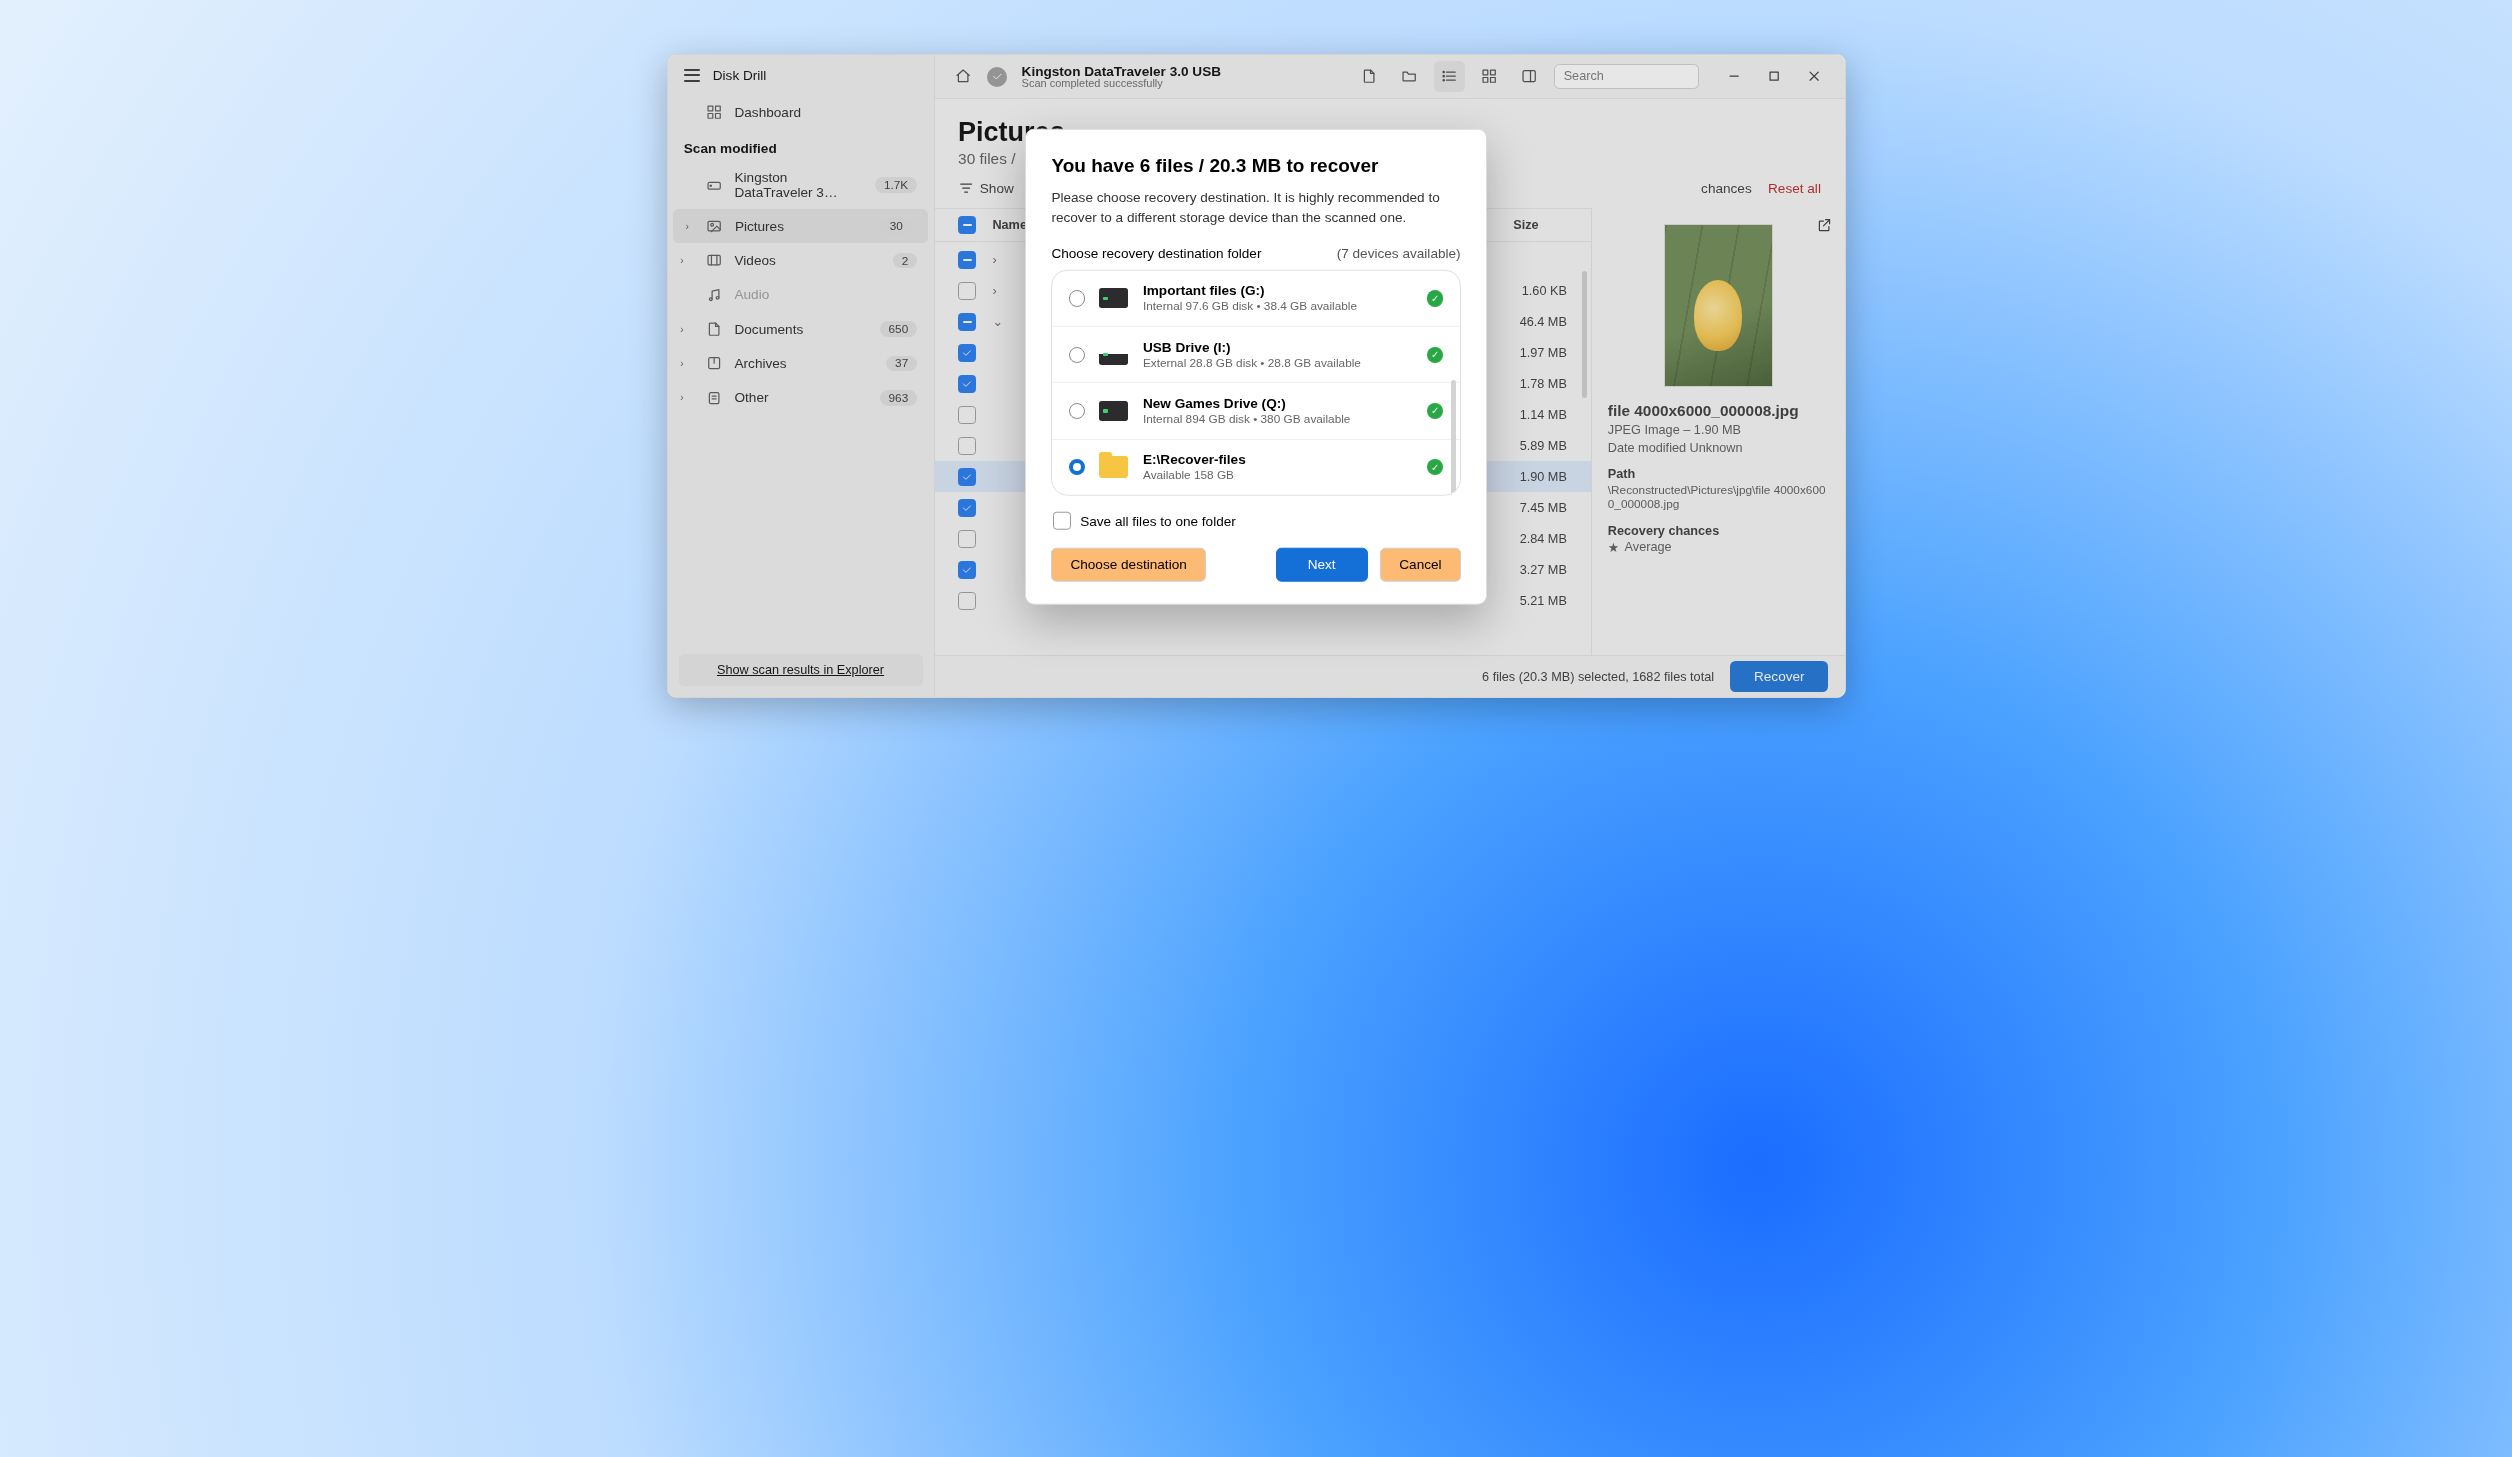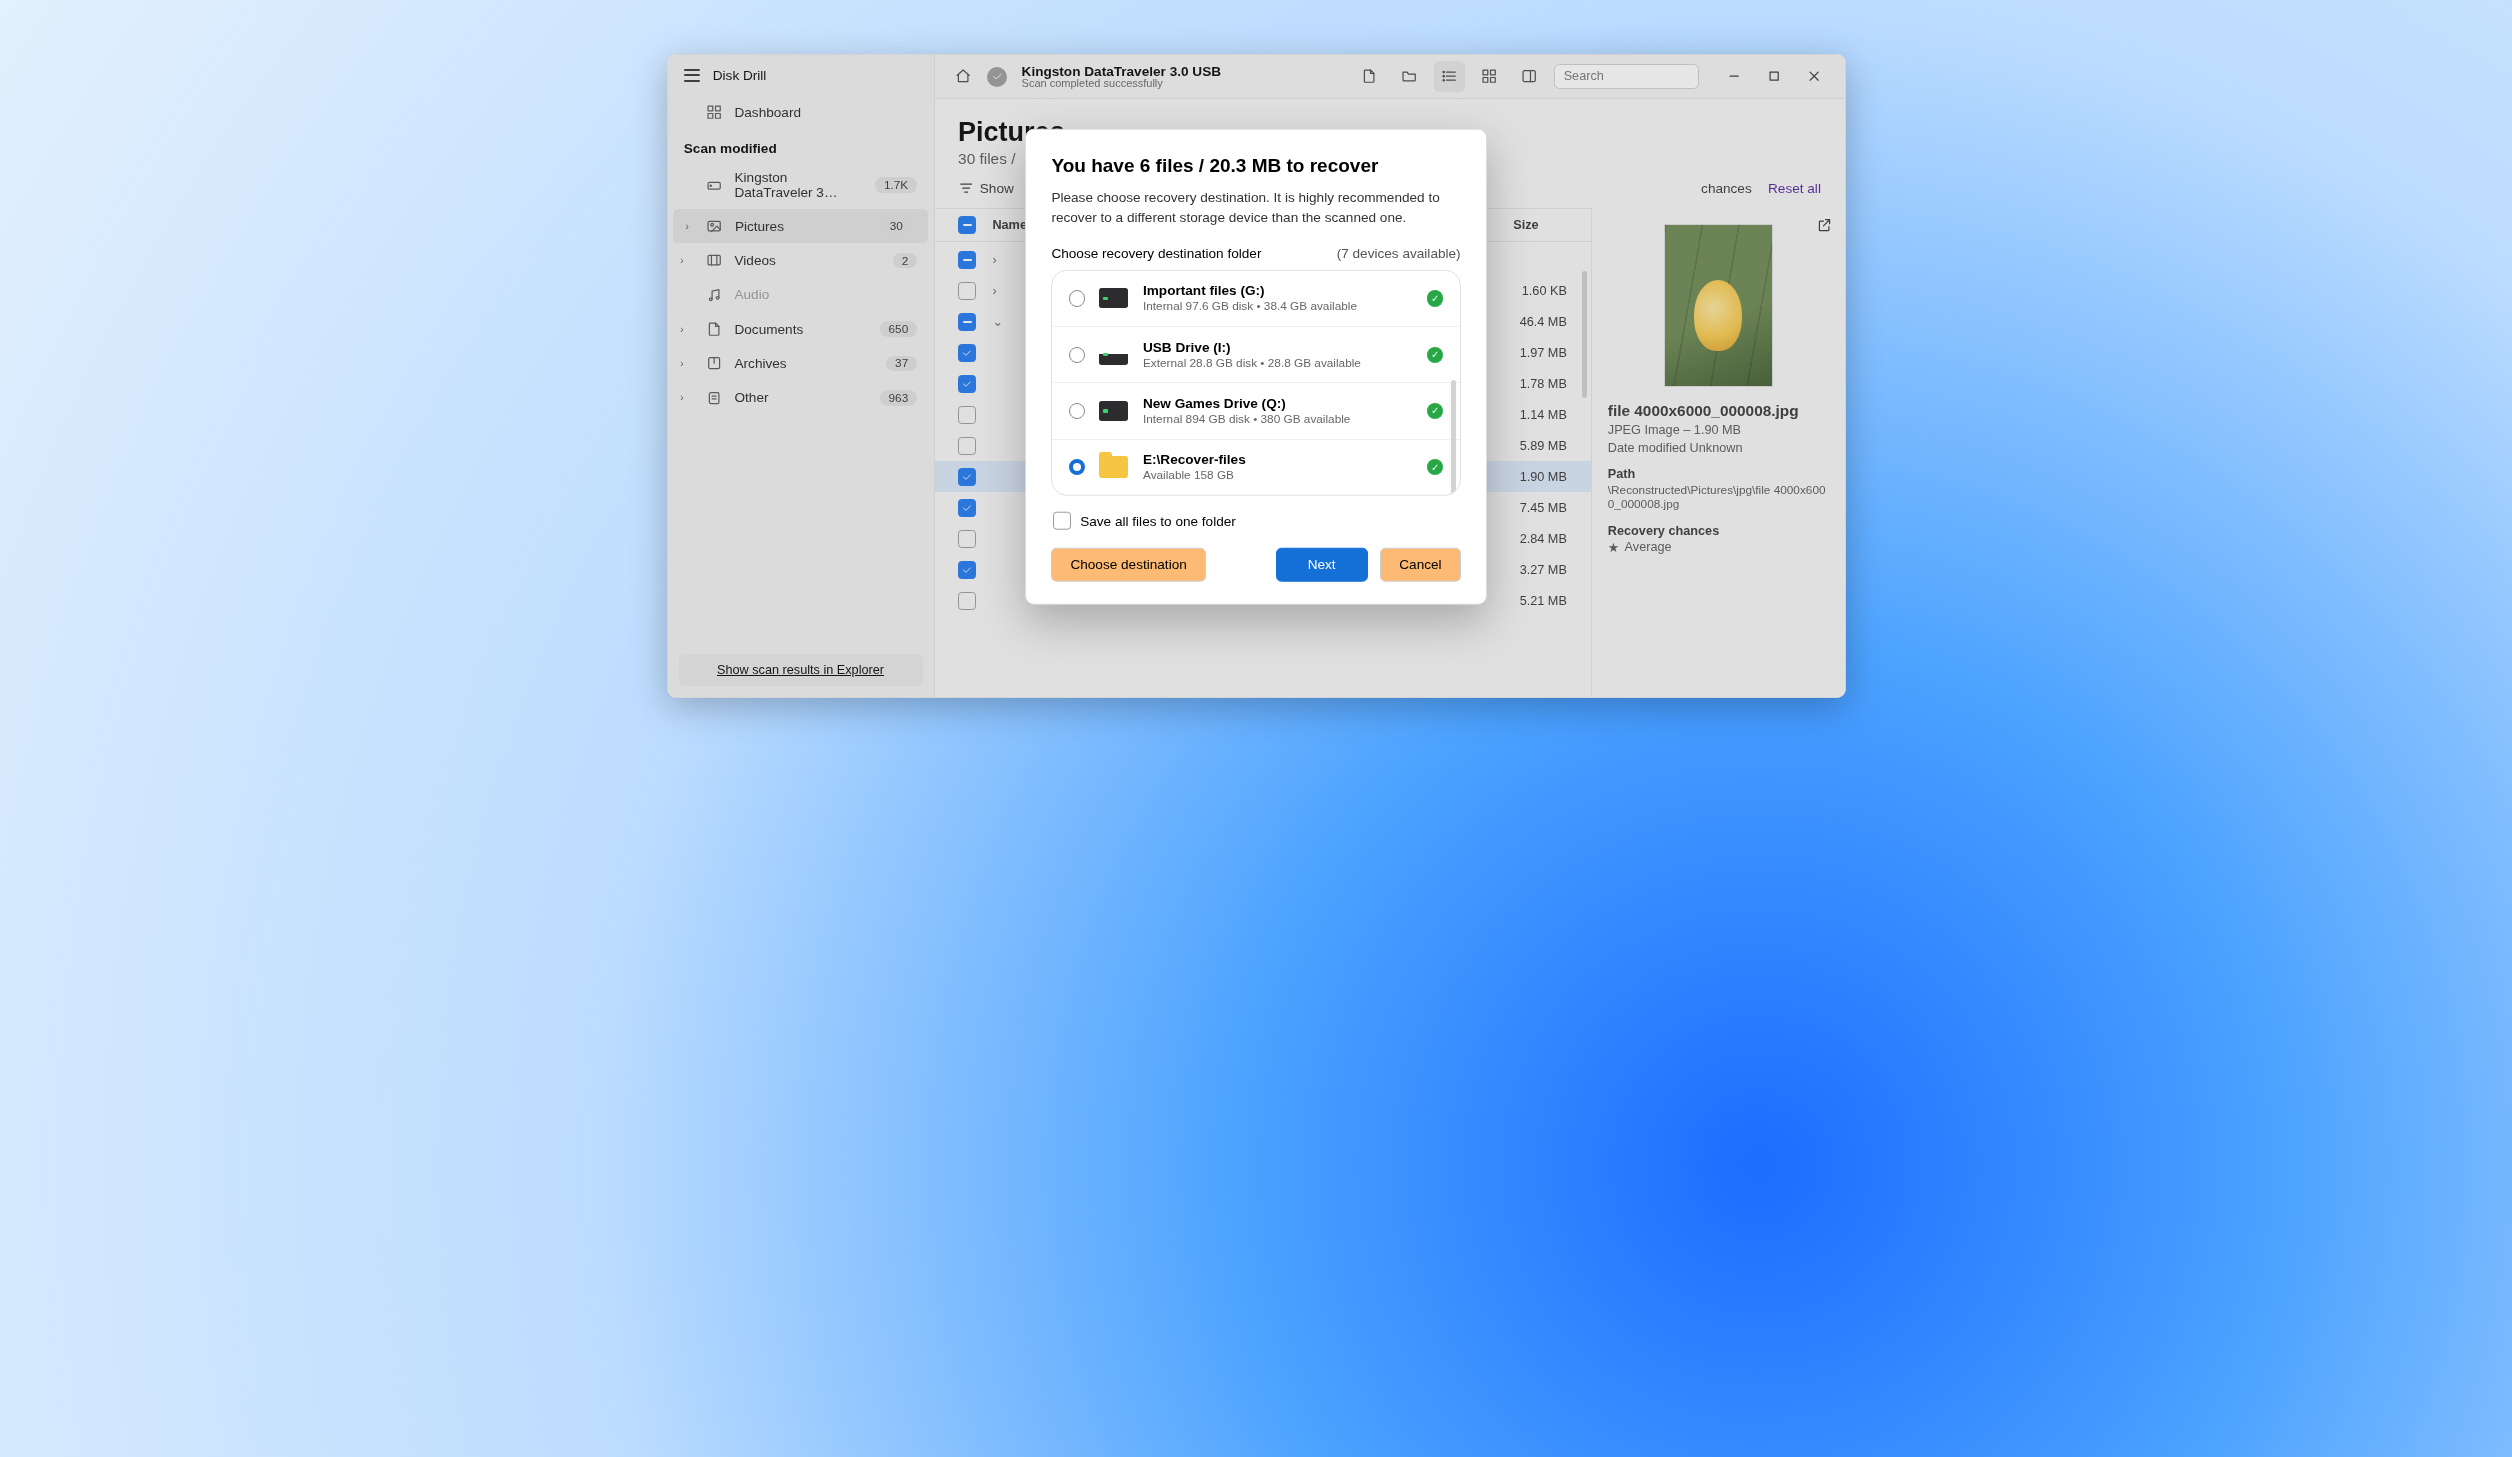--- a/index.html
+++ b/index.html
@@ -43,21 +43,21 @@
   .searchbox input{border:none;outline:none;font-size:12.7px;flex:1;background:transparent;}
   .win-ctrl{display:flex;gap:3.6px;margin-left:9px;}
   .win-ctrl div{width:36px;height:27px;display:flex;align-items:center;justify-content:center;cursor:pointer;color:#333;}
   
   .content-head{padding:18px 23.6px 5.4px;}
   .content-head h1{font-size:27px;font-weight:600;}
   .content-head .sub{font-size:15.4px;color:#555;margin-top:1.8px;}
   .toolbar2{display:flex;align-items:center;gap:16.3px;padding:7.3px 23.6px 11px;color:#333;font-size:13.6px;}
   .toolbar2 .filter{display:flex;align-items:center;gap:5.4px;cursor:pointer;}
   .toolbar2 .spacer{flex:1;}
-  .toolbar2 .reset{color:#4c1d95;cursor:pointer;}
+  .toolbar2 .reset{color:#b91c1c;cursor:pointer;}
   .grid-area{flex:1;display:flex;overflow:hidden;}
   .file-table{flex:1;overflow:hidden;position:relative;}
   .thead{display:flex;align-items:center;padding:7.3px 23.6px;border-top:0.9px solid #e3e3e3;border-bottom:0.9px solid #e3e3e3;font-size:12.7px;font-weight:600;color:#333;background:#f7f7f7;}
   .thead .nm{flex:1;}
   .thead .sz{width:82px;text-align:center;}
   .rows{padding:1.8px 0;}
   .row{display:flex;align-items:center;padding:5.4px 23.6px;font-size:12.7px;height:31px;}
   .row.sel{background:#dbe8fb;}
   .cb{width:18px;height:18px;border:1.4px solid #9a9a9a;border-radius:3.6px;margin-right:16.3px;display:flex;align-items:center;justify-content:center;flex-shrink:0;}
   .cb.checked{background:#1976f0;border-color:#1976f0;color:#fff;}
@@ -438,20 +438,24 @@
         <div class="dt-label">Path</div>
         <div class="dt-path">\Reconstructed\Pictures\jpg\file 4000x6000_000008.jpg</div>
         <div class="dt-label">Recovery chances</div>
         <div class="dt-chance">
             <span>★</span>
             <span>Average</span>
           </div>
       </aside>
     </div>
 
+    <div class="footer">
+      <span>6 files (20.3 MB) selected, 1682 files total</span>
+      <button class="primary">Recover</button>
+    </div>
   </section>
 
   <div class="dim"></div>
   <div class="modal">
     <h2>You have 6 files / 20.3 MB to recover</h2>
     <p class="hint">Please choose recovery destination. It is highly recommended to recover to a different storage device than the scanned one.</p>
     <div class="choose-row">
       <span>Choose recovery destination folder</span>
       <span style="color:#555;">(7 devices available)</span>
     </div>

